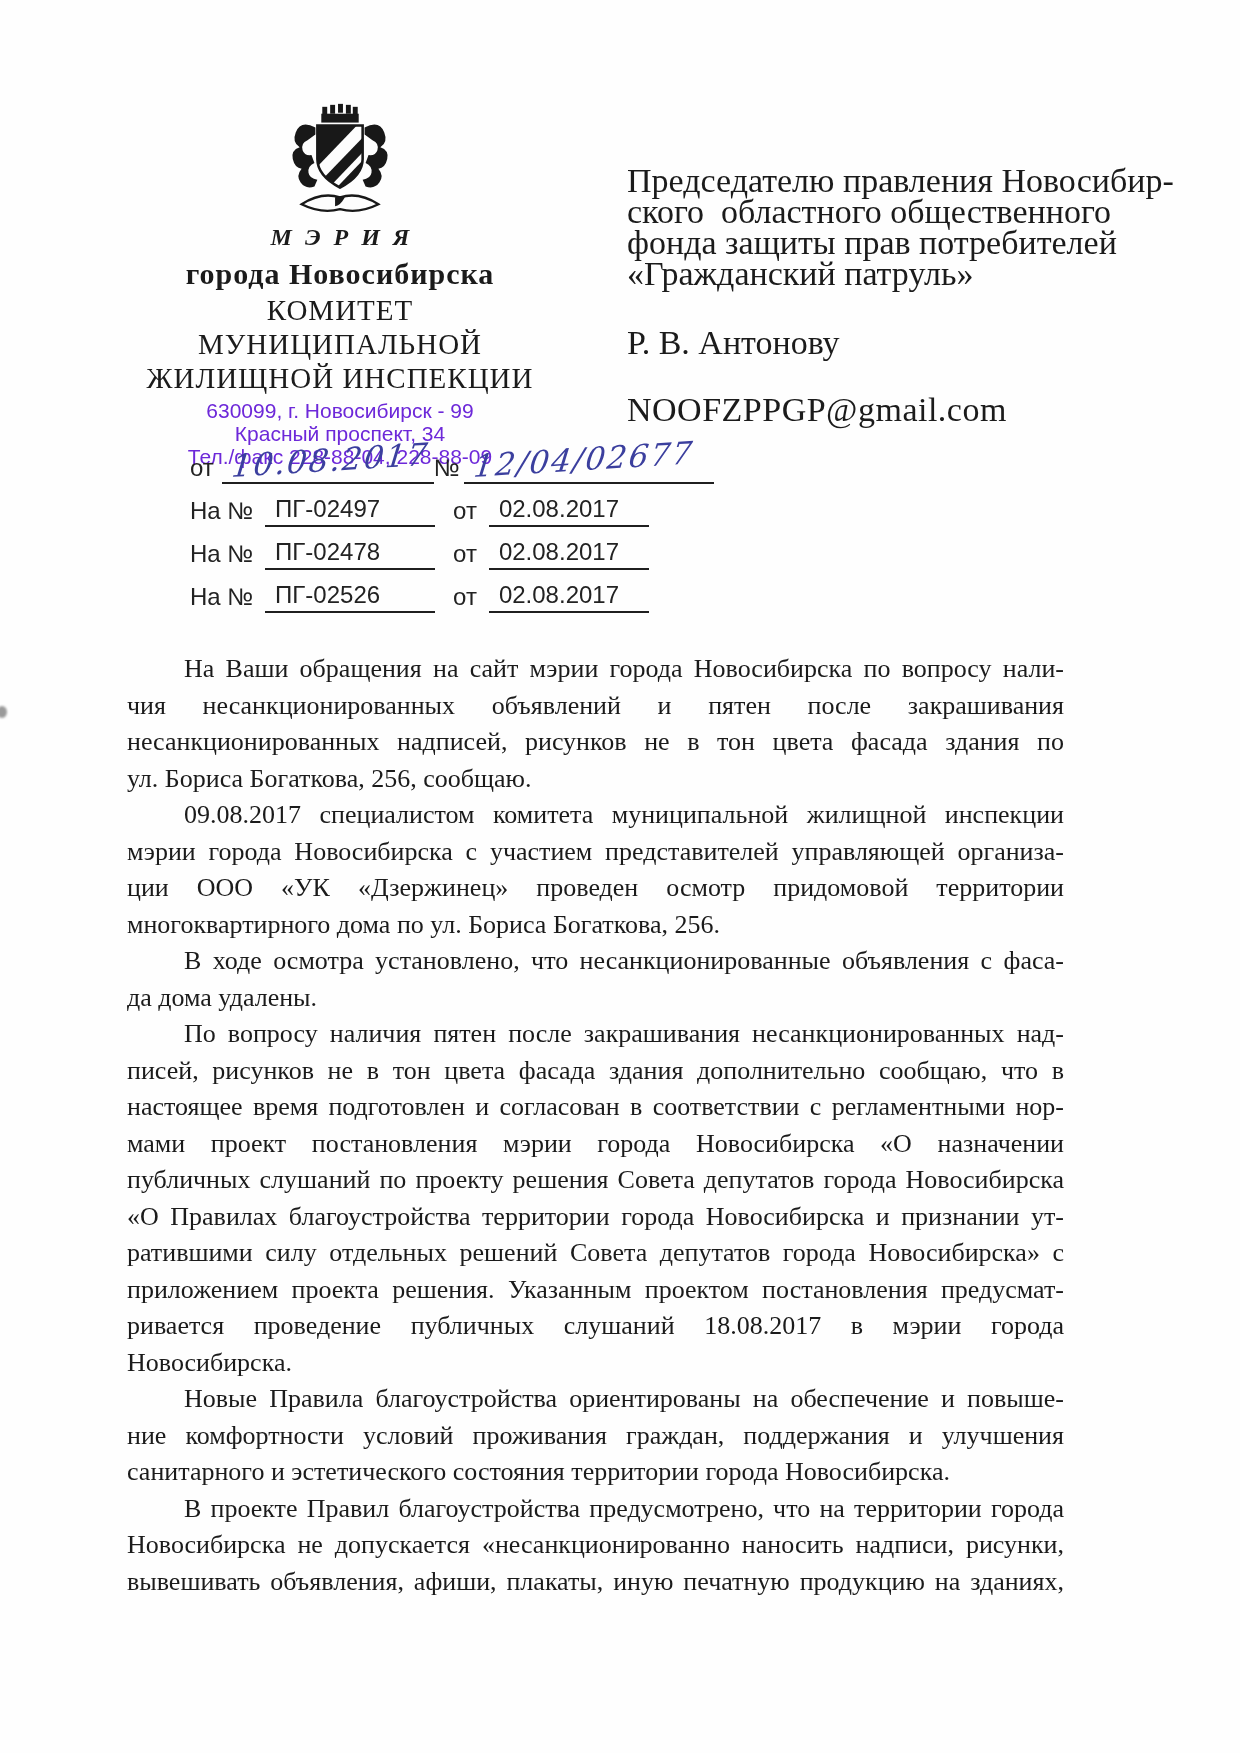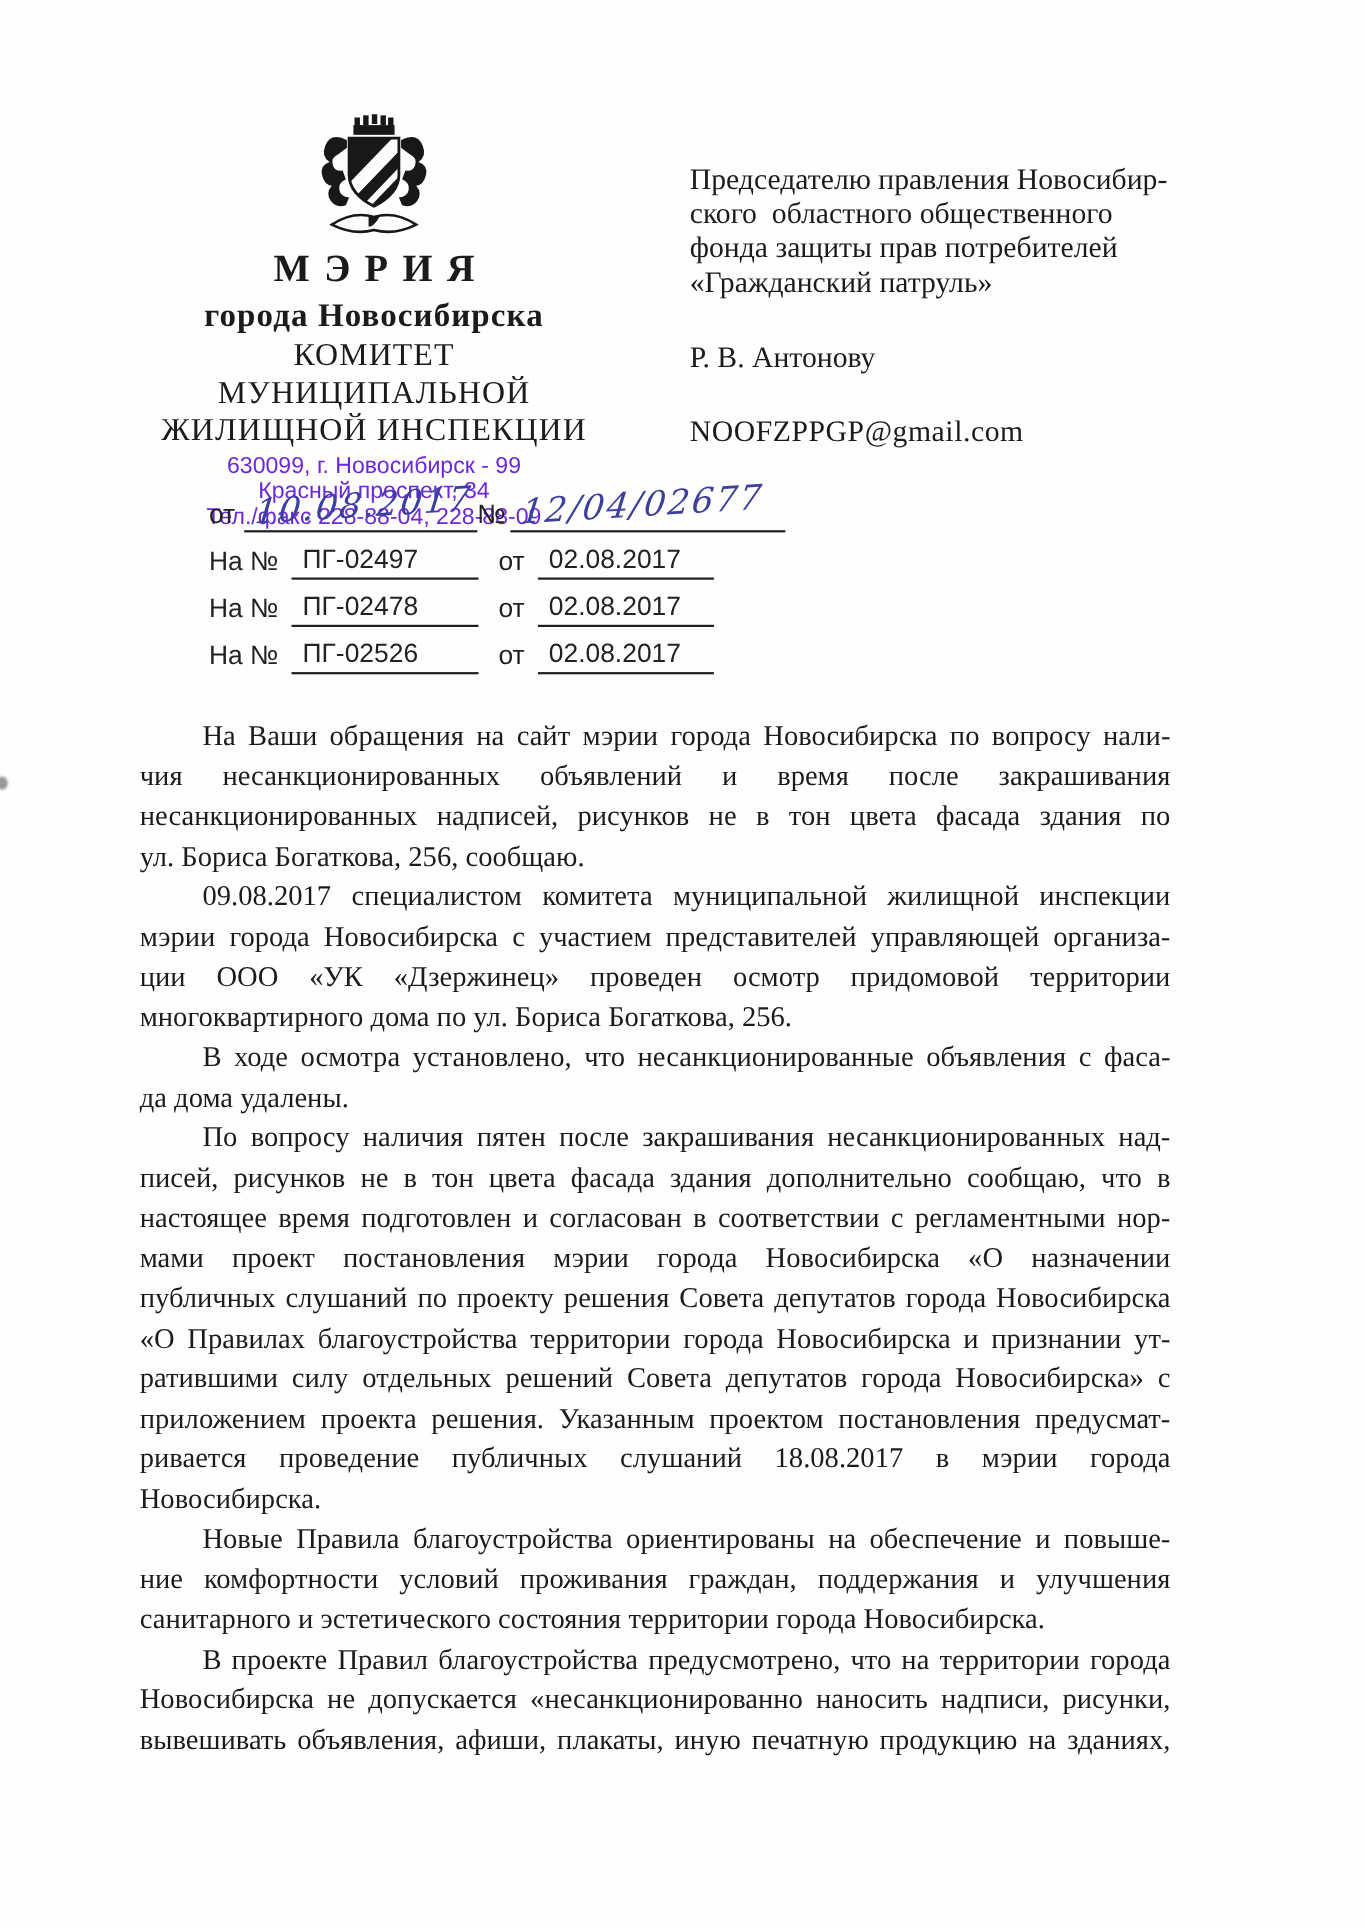--- a/index.html
+++ b/index.html
@@ -12,23 +12,24 @@
     font-family:"Liberation Serif","DejaVu Serif",serif;
     overflow:hidden;
   }
   
   .letterhead{
     position:absolute;left:140px;top:96px;width:400px;
     text-align:center;
   }
   .emblem{display:block;margin:0 auto 4px auto;}
   .org1{
-    font-size:35px;font-weight:bold;letter-spacing:13px;
+    font-size:24px;font-weight:bold;letter-spacing:13px;
     padding-left:13px; 
     margin-top:2px;
+    font-style:italic;
   }
   .org2{font-size:30px;font-weight:bold;margin-top:6px;letter-spacing:1px;}
   .dept{font-size:29px;line-height:30px;letter-spacing:1px;margin-top:4px;}
   .dept:first-of-type{margin-top:8px;}
   .addr{
     font-family:"Liberation Sans","DejaVu Sans",sans-serif;
     font-size:21px;line-height:23px;color:#6d28d9;
   }
   .addr.first{margin-top:6px;}
   
@@ -55,22 +56,22 @@
   .uval{
     display:inline-block;text-align:left;
     border-bottom:2px solid #1f1f1f;
     padding:0 10px 2px 10px;margin-left:12px;
   }
   .uval.num{min-width:150px;}
   .uval.date{min-width:140px;}
   .ref-row .ot{margin-left:18px;padding-bottom:2px;}
   
   .recipient{
-    position:absolute;left:627px;top:148px;width:460px;
-    font-size:27px;line-height:31px;
+    position:absolute;left:627px;top:165px;width:460px;
+    font-size:34px;line-height:31px;
   }
   .recipient .rline{white-space:pre;}
   .recipient .rname{margin-top:38px;}
   .recipient .remail{margin-top:36px;letter-spacing:.5px;}
   
   .body-text{
     position:absolute;left:127px;top:651px;width:937px;
     font-size:26px;line-height:36.5px;
   }
   .para .line{
@@ -168,21 +169,21 @@
     <div class="rline">ского  областного общественного</div>
     <div class="rline">фонда защиты прав потребителей</div>
     <div class="rline">«Гражданский патруль»</div>
     <div class="rname">Р. В. Антонову</div>
     <div class="remail">NOOFZPPGP@gmail.com</div>
   </div>
 
   <div class="body-text">
       <div class="para">
         <div class="line first">На Ваши обращения на сайт мэрии города Новосибирска по вопросу нали-</div>
-        <div class="line">чия несанкционированных объявлений и время после закрашивания</div>
+        <div class="line">чия несанкционированных объявлений и пятен после закрашивания</div>
         <div class="line">несанкционированных надписей, рисунков не в тон цвета фасада здания по</div>
         <div class="line last">ул. Бориса Богаткова, 256, сообщаю.</div>
       </div>
       <div class="para">
         <div class="line first">09.08.2017 специалистом комитета муниципальной жилищной инспекции</div>
         <div class="line">мэрии города Новосибирска с участием представителей управляющей организа-</div>
         <div class="line">ции ООО «УК «Дзержинец» проведен осмотр придомовой территории</div>
         <div class="line last">многоквартирного дома по ул. Бориса Богаткова, 256.</div>
       </div>
       <div class="para">

